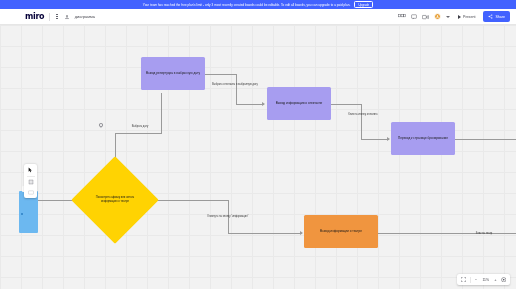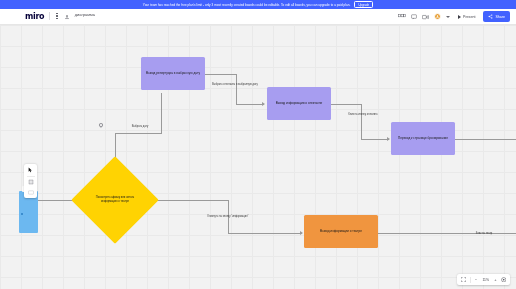--- a/index.html
+++ b/index.html
@@ -24,21 +24,21 @@
     background: #4262ff; color: #ffffff; border: 0.4px solid #ffffff;
     border-radius: 1.4px; font-size: 2.8px; padding: 0.8px 3px; white-space: nowrap;
   }
 
   
   .header {
     position: absolute; left: 0; top: 9px; width: 516px; height: 16px;
     background: #ffffff; border-bottom: 1px solid #e6e6e6;
     display: flex; align-items: center;
   }
-  .hdr-left { display: flex; gap: 5px; padding-left: 25px; }
+  .hdr-left { display: flex; align-items: center; gap: 5px; padding-left: 25px; }
   .miro-logo {
     font-size: 8px; font-weight: bold; color: #050038; letter-spacing: -0.3px;
     font-family: "DejaVu Sans", sans-serif;
   }
   .hdr-sep { width: 1px; height: 8px; background: #dcdce0; }
   .kebab { display: flex; flex-direction: column; gap: 1px; padding: 1px; cursor: pointer; }
   .kebab i { width: 1.3px; height: 1.3px; background: #50515a; border-radius: 50%; display: block; }
   .icon-btn { display: flex; align-items: center; justify-content: center; cursor: pointer; }
   .board-name { font-size: 4px; color: #4b4b53; white-space: nowrap; }
 

